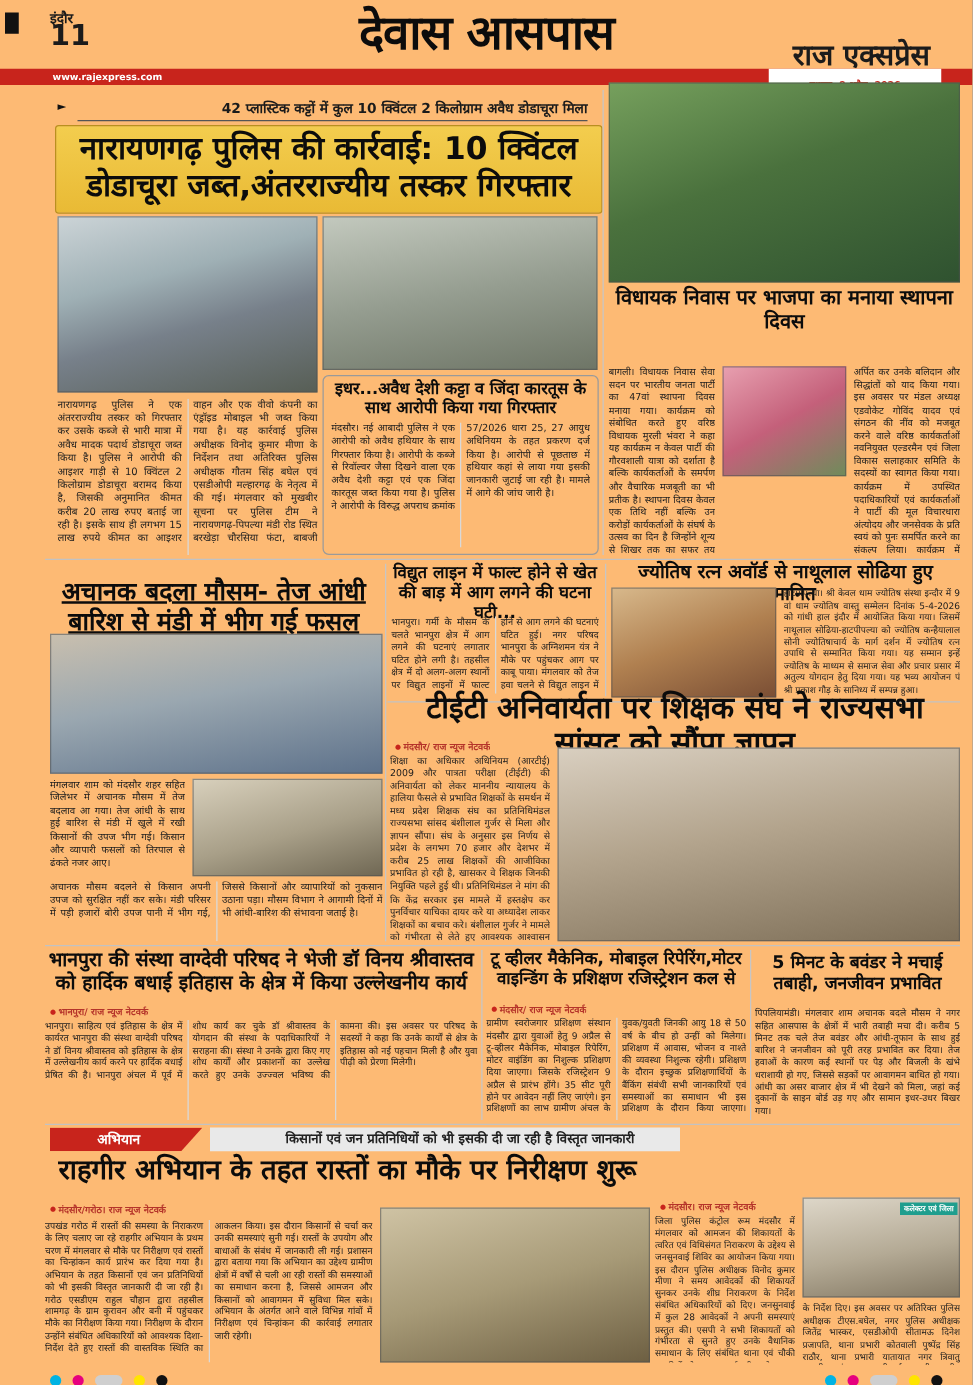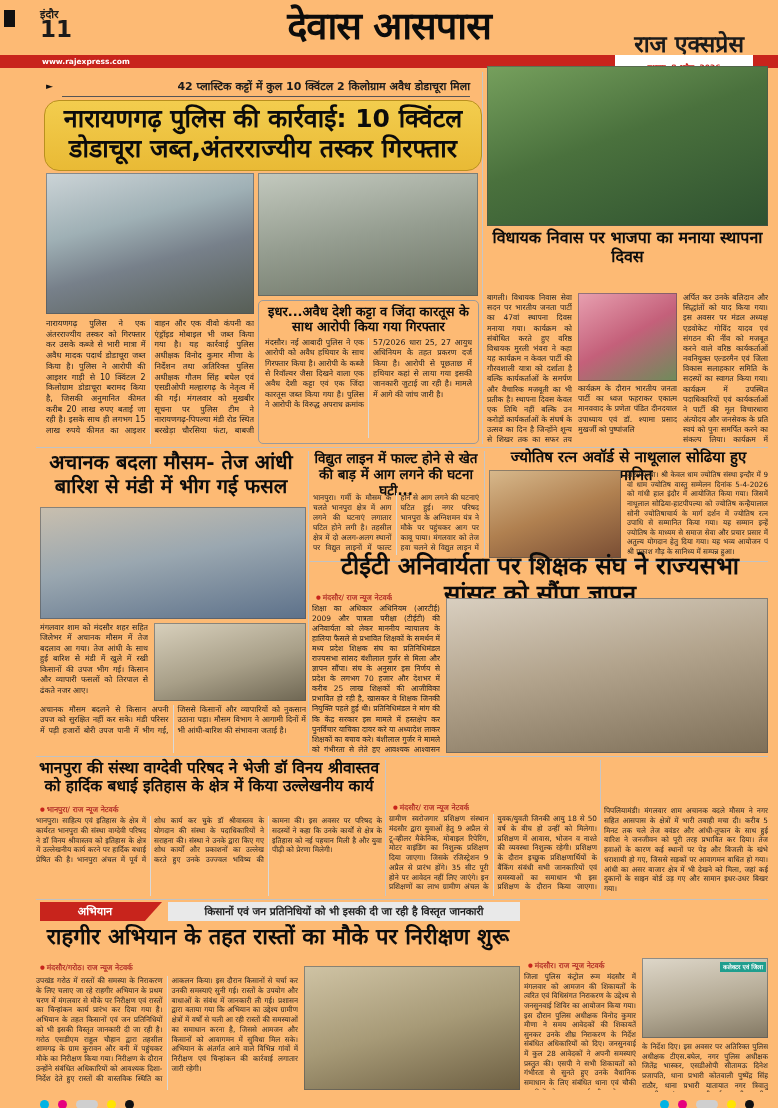--- a/index.html
+++ b/index.html
@@ -32,49 +32,48 @@
   <div class="abs redbar" style="left:0;top:55px;width:778px;height:13px;">
     <span class="abs" style="left:42px;top:0;font-size:7.5px;font-weight:700;color:#fff;line-height:13px;">www.rajexpress.com</span>
     <span class="abs" style="right:25px;top:0;width:138px;height:13px;background:#fff;text-align:center;">
       <span style="font-size:7.5px;font-weight:700;color:#c8241c;line-height:13px;">बुधवार, 8 अप्रैल, 2026</span>
     </span>
   </div>
 
   <span class="abs" style="left:46px;top:81px;font-size:9px;color:#111;">►</span>
   <div class="abs" style="left:62px;top:78px;width:408px;text-align:right;font-size:11px;font-weight:700;border-bottom:1.5px solid #555;padding-bottom:3px;">42 प्लास्टिक कट्टों में कुल 10 क्विंटल 2 किलोग्राम अवैध डोडाचूरा मिला</div>
 
-  <div class="abs" style="left:44px;top:100px;width:436px;height:69px;background:linear-gradient(#f3cd4e,#e9ba35);border:1px solid #b9901f;border-radius:15px;">
+  <div class="abs" style="left:44px;top:100px;width:436px;height:69px;background:linear-gradient(#f3cd4e,#e9ba35);border:1px solid #b9901f;border-radius:3px;">
     <div class="hl" style="font-size:25px;padding:3px 6px 0 6px;">नारायणगढ़ पुलिस की कार्रवाई: 10 क्विंटल डोडाचूरा जब्त,अंतरराज्यीय तस्कर गिरफ्तार</div>
   </div>
 
   <div class="abs photo" style="left:46px;top:173px;width:208px;height:141px;background:linear-gradient(165deg,#ccd4d7 0%,#9fb0b5 35%,#77808a 60%,#575e55 100%);"></div>
   <div class="abs photo" style="left:258px;top:173px;width:220px;height:123px;background:linear-gradient(170deg,#c3c9be,#959d90 50%,#6e7566);"></div>
 
   <div class="abs bt c2" style="left:46px;top:319px;width:208px;height:125px;font-size:8px;">नारायणगढ़ पुलिस ने एक अंतरराज्यीय तस्कर को गिरफ्तार कर उसके कब्जे से भारी मात्रा में अवैध मादक पदार्थ डोडाचूरा जब्त किया है। पुलिस ने आरोपी की आइशर गाड़ी से 10 क्विंटल 2 किलोग्राम डोडाचूरा बरामद किया है, जिसकी अनुमानित कीमत करीब 20 लाख रुपए बताई जा रही है। इसके साथ ही लगभग 15 लाख रुपये कीमत का आइशर वाहन और एक वीवो कंपनी का एंड्रॉइड मोबाइल भी जब्त किया गया है। यह कार्रवाई पुलिस अधीक्षक विनोद कुमार मीणा के निर्देशन तथा अतिरिक्त पुलिस अधीक्षक गौतम सिंह बघेल एवं एसडीओपी मल्हारगढ़ के नेतृत्व में की गई। मंगलवार को मुखबीर सूचना पर पुलिस टीम ने नारायणगढ़-पिपल्या मंडी रोड स्थित बरखेड़ा चौरसिया फंटा, बाबजी मंदिर के पास घेराबंदी कर आइशर क्रमांक पीबी 05,एडी 6266 को रोका। गाड़ी की तलाशी लेने पर उसमें रखे 42 प्लास्टिक कट्टों में कुल 10 क्विंटल 2 किलोग्राम डोडाचूरा मिला। पुलिस ने मौके से आरोपी को गिरफ्तार कर लिया। आरोपी के विरुद्ध एनडीपीएस एक्ट के तहत प्रकरण दर्ज कर विवेचना शुरू कर दी गई है।</div>
 
   <div class="abs" style="left:258px;top:300px;width:221px;height:144px;border:1px solid #9a9a9a;border-radius:5px;padding:3px 6px;box-sizing:border-box;">
     <div class="hl" style="font-size:13px;">इधर...अवैध देशी कट्टा व जिंदा कारतूस के साथ आरोपी किया गया गिरफ्तार</div>
     <div class="bt c2" style="height:100px;font-size:7.8px;margin-top:3px;">मंदसौर। नई आबादी पुलिस ने एक आरोपी को अवैध हथियार के साथ गिरफ्तार किया है। आरोपी के कब्जे से रिवॉल्वर जैसा दिखने वाला एक अवैध देशी कट्टा एवं एक जिंदा कारतूस जब्त किया गया है। पुलिस ने आरोपी के विरुद्ध अपराध क्रमांक 57/2026 धारा 25, 27 आयुध अधिनियम के तहत प्रकरण दर्ज किया है। आरोपी से पूछताछ में हथियार कहां से लाया गया इसकी जानकारी जुटाई जा रही है। मामले में आगे की जांच जारी है।</div>
   </div>
 
   <div class="abs vr" style="left:482px;top:72px;height:372px;"></div>
   <div class="abs photo" style="left:487px;top:66px;width:281px;height:160px;background:linear-gradient(160deg,#76a05d,#4a713d 45%,#2f5230);"></div>
   <div class="abs hl" style="left:487px;top:229px;width:281px;font-size:16px;">विधायक निवास पर भाजपा का मनाया स्थापना दिवस</div>
   <div class="abs" style="left:487px;top:293px;width:281px;height:151px;display:flex;gap:6px;">
     <div class="bt" style="width:88px;height:151px;font-size:7.6px;">बागली। विधायक निवास सेवा सदन पर भारतीय जनता पार्टी का 47वां स्थापना दिवस मनाया गया। कार्यक्रम को संबोधित करते हुए वरिष्ठ विधायक मुरली भंवरा ने कहा यह कार्यक्रम न केवल पार्टी की गौरवशाली यात्रा को दर्शाता है बल्कि कार्यकर्ताओं के समर्पण और वैचारिक मजबूती का भी प्रतीक है। स्थापना दिवस केवल एक तिथि नहीं बल्कि उन करोड़ों कार्यकर्ताओं के संघर्ष के उत्सव का दिन है जिन्होंने शून्य से शिखर तक का सफर तय किया है।</div>
     <div style="width:99px;">
       <div class="photo" style="width:99px;height:88px;background:linear-gradient(150deg,#e8a0b0,#c4607a 50%,#6e8c5a);"></div>
-      <div class="bt" style="height:60px;font-size:7.6px;margin-top:3px;">कार्यक्रम के दौरान भारतीय जनता पार्टी का ध्वज फहराकर एकात्म मानववाद के प्रणेता पंडित दीनदयाल उपाध्याय एवं डॉ. श्यामा प्रसाद मुखर्जी को पुष्पांजलि</div>
     </div>
     <div class="bt" style="width:88px;height:151px;font-size:7.6px;">अर्पित कर उनके बलिदान और सिद्धांतों को याद किया गया। इस अवसर पर मंडल अध्यक्ष एडवोकेट गोविंद यादव एवं संगठन की नींव को मजबूत करने वाले वरिष्ठ कार्यकर्ताओं नवनियुक्त एल्डरमैन एवं जिला विकास सलाहकार समिति के सदस्यों का स्वागत किया गया। कार्यक्रम में उपस्थित पदाधिकारियों एवं कार्यकर्ताओं ने पार्टी की मूल विचारधारा अंत्योदय और जनसेवक के प्रति स्वयं को पुनः समर्पित करने का संकल्प लिया। कार्यक्रम में जिला विकास सलाहकार समिति सदस्य प्रदीप खत्री सहित भाजपा पदाधिकारी एवं जनप्रतिनिधि मौजूद रहे।</div>
   </div>
 
   <div class="abs hr" style="left:36px;top:447px;width:732px;"></div>
 
-  <div class="abs hl" style="left:36px;top:451px;width:270px;font-size:20px;">अचानक बदला मौसम- तेज आंधी बारिश से मंडी में भीग गई फसल</div>
+  <div class="abs hl" style="left:36px;top:462px;width:270px;font-size:20px;text-decoration:underline;">अचानक बदला मौसम- तेज आंधी बारिश से मंडी में भीग गई फसल</div>
   <div class="abs photo" style="left:40px;top:507px;width:266px;height:112px;background:linear-gradient(170deg,#c9bfae,#9aa7b0 45%,#5d718a);"></div>
   <div class="abs bt c2" style="left:40px;top:705px;width:266px;height:48px;font-size:7.8px;">अचानक मौसम बदलने से किसान अपनी उपज को सुरक्षित नहीं कर सके। मंडी परिसर में पड़ी हजारों बोरी उपज पानी में भीग गई, जिससे किसानों और व्यापारियों को नुकसान उठाना पड़ा। मौसम विभाग ने आगामी दिनों में भी आंधी-बारिश की संभावना जताई है।</div>
   <div class="abs" style="left:40px;top:623px;width:266px;height:78px;display:flex;gap:6px;">
     <div class="bt" style="width:108px;height:78px;font-size:7.8px;">मंगलवार शाम को मंदसौर शहर सहित जिलेभर में अचानक मौसम में तेज बदलाव आ गया। तेज आंधी के साथ हुई बारिश से मंडी में खुले में रखी किसानों की उपज भीग गई। किसान और व्यापारी फसलों को तिरपाल से ढंकते नजर आए।</div>
     <div class="photo" style="width:152px;height:78px;background:linear-gradient(165deg,#d8d0bc,#a89f88 55%,#6f6753);"></div>
   </div>
 
   <div class="abs vr" style="left:308px;top:451px;height:302px;"></div>
 
   <div class="abs hl" style="left:313px;top:451px;width:166px;font-size:13.5px;">विद्युत लाइन में फाल्ट होने से खेत की बाड़ में आग लगने की घटना घटी...</div>
@@ -93,33 +92,35 @@
   <div class="abs photo" style="left:446px;top:598px;width:322px;height:155px;background:linear-gradient(170deg,#d9cfc0,#b3a48d 45%,#7e6f58);"></div>
 
   <div class="abs hr" style="left:36px;top:756px;width:732px;"></div>
 
   <div class="abs hl" style="left:36px;top:759px;width:346px;font-size:15.5px;">भानपुरा की संस्था वाग्देवी परिषद ने भेजी डॉ विनय श्रीवास्तव को हार्दिक बधाई इतिहास के क्षेत्र में किया उल्लेखनीय कार्य</div>
   <div class="abs byline" style="left:40px;top:804px;text-align:center;">भानपुरा/ राज न्यूज नेटवर्क</div>
   <div class="abs bt c3" style="left:36px;top:816px;width:346px;height:80px;font-size:7.3px;">भानपुरा। साहित्य एवं इतिहास के क्षेत्र में कार्यरत भानपुरा की संस्था वाग्देवी परिषद ने डॉ विनय श्रीवास्तव को इतिहास के क्षेत्र में उल्लेखनीय कार्य करने पर हार्दिक बधाई प्रेषित की है। भानपुरा अंचल में पूर्व में शोध कार्य कर चुके डॉ श्रीवास्तव के योगदान की संस्था के पदाधिकारियों ने सराहना की। संस्था ने उनके द्वारा किए गए शोध कार्यों और प्रकाशनों का उल्लेख करते हुए उनके उज्ज्वल भविष्य की कामना की। इस अवसर पर परिषद के सदस्यों ने कहा कि उनके कार्यों से क्षेत्र के इतिहास को नई पहचान मिली है और युवा पीढ़ी को प्रेरणा मिलेगी।</div>
 
   <div class="abs vr" style="left:385px;top:760px;height:136px;"></div>
 
+  <div class="abs hl" style="left:389px;top:760px;width:208px;font-size:13.5px;">टू व्हीलर मैकेनिक, मोबाइल रिपेरिंग,मोटर वाइन्डिंग के प्रशिक्षण रजिस्ट्रेशन कल से</div>
   <div class="abs byline" style="left:393px;top:802px;">मंदसौर/ राज न्यूज नेटवर्क</div>
   <div class="abs bt c2" style="left:389px;top:814px;width:208px;height:82px;font-size:7.3px;">ग्रामीण स्वरोजगार प्रशिक्षण संस्थान मंदसौर द्वारा युवाओं हेतु 9 अप्रैल से टू-व्हीलर मैकेनिक, मोबाइल रिपेरिंग, मोटर वाइंडिंग का निशुल्क प्रशिक्षण दिया जाएगा। जिसके रजिस्ट्रेशन 9 अप्रैल से प्रारंभ होंगे। 35 सीट पूरी होने पर आवेदन नहीं लिए जाएंगे। इन प्रशिक्षणों का लाभ ग्रामीण अंचल के युवक/युवती जिनकी आयु 18 से 50 वर्ष के बीच हो उन्हीं को मिलेगा। प्रशिक्षण में आवास, भोजन व नाश्ते की व्यवस्था निशुल्क रहेगी। प्रशिक्षण के दौरान इच्छुक प्रशिक्षणार्थियों के बैंकिंग संबंधी सभी जानकारियों एवं समस्याओं का समाधान भी इस प्रशिक्षण के दौरान किया जाएगा। रजिस्ट्रेशन के लिए आवेदन सेन्ट्रल बैंक ऑफ इंडिया ग्रामीण स्वरोजगार प्रशिक्षण संस्थान, सर्किट हाउस से पहले, नई आबादी थाने के पास जमा करा सकते है।</div>
 
   <div class="abs vr" style="left:600px;top:760px;height:136px;"></div>
 
+  <div class="abs hl" style="left:604px;top:762px;width:164px;font-size:14px;">5 मिनट के बवंडर ने मचाई तबाही, जनजीवन प्रभावित</div>
   <div class="abs bt" style="left:604px;top:806px;width:164px;height:90px;font-size:7.3px;">पिपलियामंडी। मंगलवार शाम अचानक बदले मौसम ने नगर सहित आसपास के क्षेत्रों में भारी तबाही मचा दी। करीब 5 मिनट तक चले तेज बवंडर और आंधी-तूफान के साथ हुई बारिश ने जनजीवन को पूरी तरह प्रभावित कर दिया। तेज हवाओं के कारण कई स्थानों पर पेड़ और बिजली के खंभे धराशायी हो गए, जिससे सड़कों पर आवागमन बाधित हो गया। आंधी का असर बाजार क्षेत्र में भी देखने को मिला, जहां कई दुकानों के साइन बोर्ड उड़ गए और सामान इधर-उधर बिखर गया।</div>
 
   <div class="abs hr" style="left:36px;top:899px;width:732px;"></div>
 
   <div class="abs" style="left:40px;top:902px;width:122px;height:19px;background:#c8241c;clip-path:polygon(0 0,100% 0,86% 100%,0 100%);">
     <div style="color:#fff;font-size:11px;font-weight:700;text-align:center;line-height:19px;padding-right:12px;">अभियान</div>
   </div>
-  <div class="abs" style="left:168px;top:902px;width:352px;height:19px;background:#e9e9e9;font-size:10.5px;font-weight:700;text-align:center;line-height:19px;color:#222;overflow:hidden;">किसानों एवं जन प्रतिनिधियों को भी इसकी दी जा रही है विस्तृत जानकारी</div>
+  <div class="abs" style="left:168px;top:902px;width:352px;height:19px;background:#e9e9e9;font-size:10.5px;font-weight:700;text-align:center;line-height:19px;color:#222;overflow:hidden;padding-left:24px;">किसानों एवं जन प्रतिनिधियों को भी इसकी दी जा रही है विस्तृत जानकारी</div>
   <div class="abs hl" style="left:36px;top:924px;width:484px;font-size:22px;">राहगीर अभियान के तहत रास्तों का मौके पर निरीक्षण शुरू</div>
   <div class="abs byline" style="left:40px;top:962px;">मंदसौर/गरोठ। राज न्यूज नेटवर्क</div>
   <div class="abs bt c2" style="left:36px;top:976px;width:262px;height:114px;font-size:7.3px;">उपखंड गरोठ में रास्तों की समस्या के निराकरण के लिए चलाए जा रहे राहगीर अभियान के प्रथम चरण में मंगलवार से मौके पर निरीक्षण एवं रास्तों का चिन्हांकन कार्य प्रारंभ कर दिया गया है। अभियान के तहत किसानों एवं जन प्रतिनिधियों को भी इसकी विस्तृत जानकारी दी जा रही है। गरोठ एसडीएम राहुल चौहान द्वारा तहसील शामगढ़ के ग्राम कुरावन और बनी में पहुंचकर मौके का निरीक्षण किया गया। निरीक्षण के दौरान उन्होंने संबंधित अधिकारियों को आवश्यक दिशा-निर्देश देते हुए रास्तों की वास्तविक स्थिति का आकलन किया। इस दौरान किसानों से चर्चा कर उनकी समस्याएं सुनी गई। रास्तों के उपयोग और बाधाओं के संबंध में जानकारी ली गई। प्रशासन द्वारा बताया गया कि अभियान का उद्देश्य ग्रामीण क्षेत्रों में वर्षों से चली आ रही रास्तों की समस्याओं का समाधान करना है, जिससे आमजन और किसानों को आवागमन में सुविधा मिल सके। अभियान के अंतर्गत आने वाले विभिन्न गांवों में निरीक्षण एवं चिन्हांकन की कार्रवाई लगातार जारी रहेगी।</div>
   <div class="abs photo" style="left:304px;top:966px;width:216px;height:124px;background:linear-gradient(165deg,#cfc3a4,#a79a77 50%,#6d5f42);"></div>
 
   <div class="abs byline" style="left:528px;top:960px;">मंदसौर। राज न्यूज नेटवर्क</div>
   <div class="abs bt" style="left:524px;top:972px;width:112px;height:118px;font-size:7.2px;">जिला पुलिस कंट्रोल रूम मंदसौर में मंगलवार को आमजन की शिकायतों के त्वरित एवं विधिसंगत निराकरण के उद्देश्य से जनसुनवाई शिविर का आयोजन किया गया। इस दौरान पुलिस अधीक्षक विनोद कुमार मीणा ने समय आवेदकों की शिकायतें सुनकर उनके शीघ्र निराकरण के निर्देश संबंधित अधिकारियों को दिए। जनसुनवाई में कुल 28 आवेदकों ने अपनी समस्याएं प्रस्तुत की। एसपी ने सभी शिकायतों को गंभीरता से सुनते हुए उनके वैधानिक समाधान के लिए संबंधित थाना एवं चौकी प्रभारियों को तत्काल कार्यवाही करने</div>
   <div class="abs photo" style="left:642px;top:958px;width:126px;height:80px;background:linear-gradient(170deg,#ded7c9,#b4aa95 55%,#837863);">
     <div style="position:absolute;right:2px;top:4px;background:#1f9e8e;color:#fff;font-size:6px;font-weight:700;padding:1px 3px;">कलेक्टर एवं जिला</div>
   </div>

